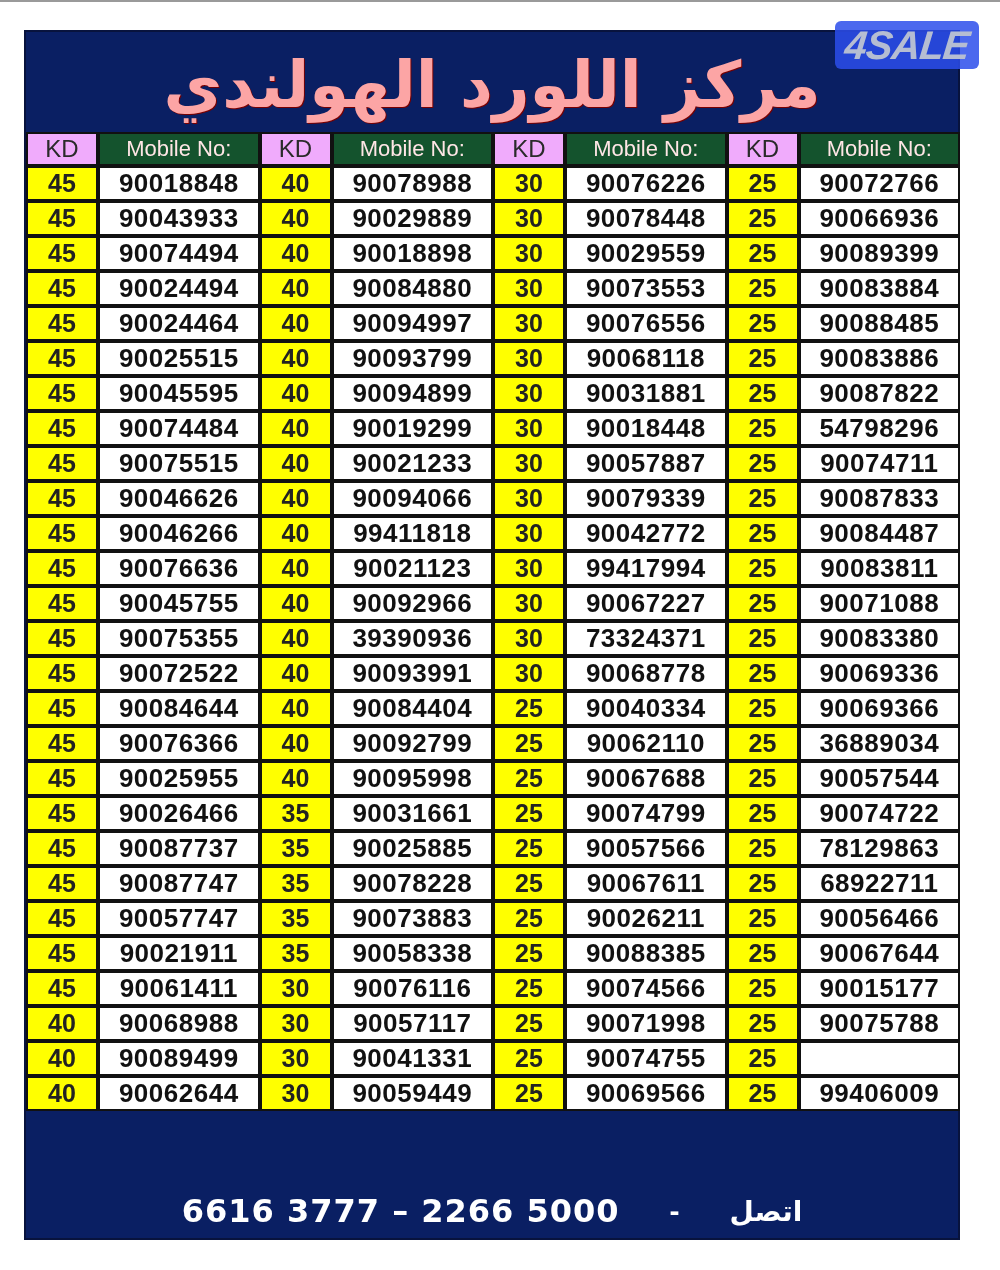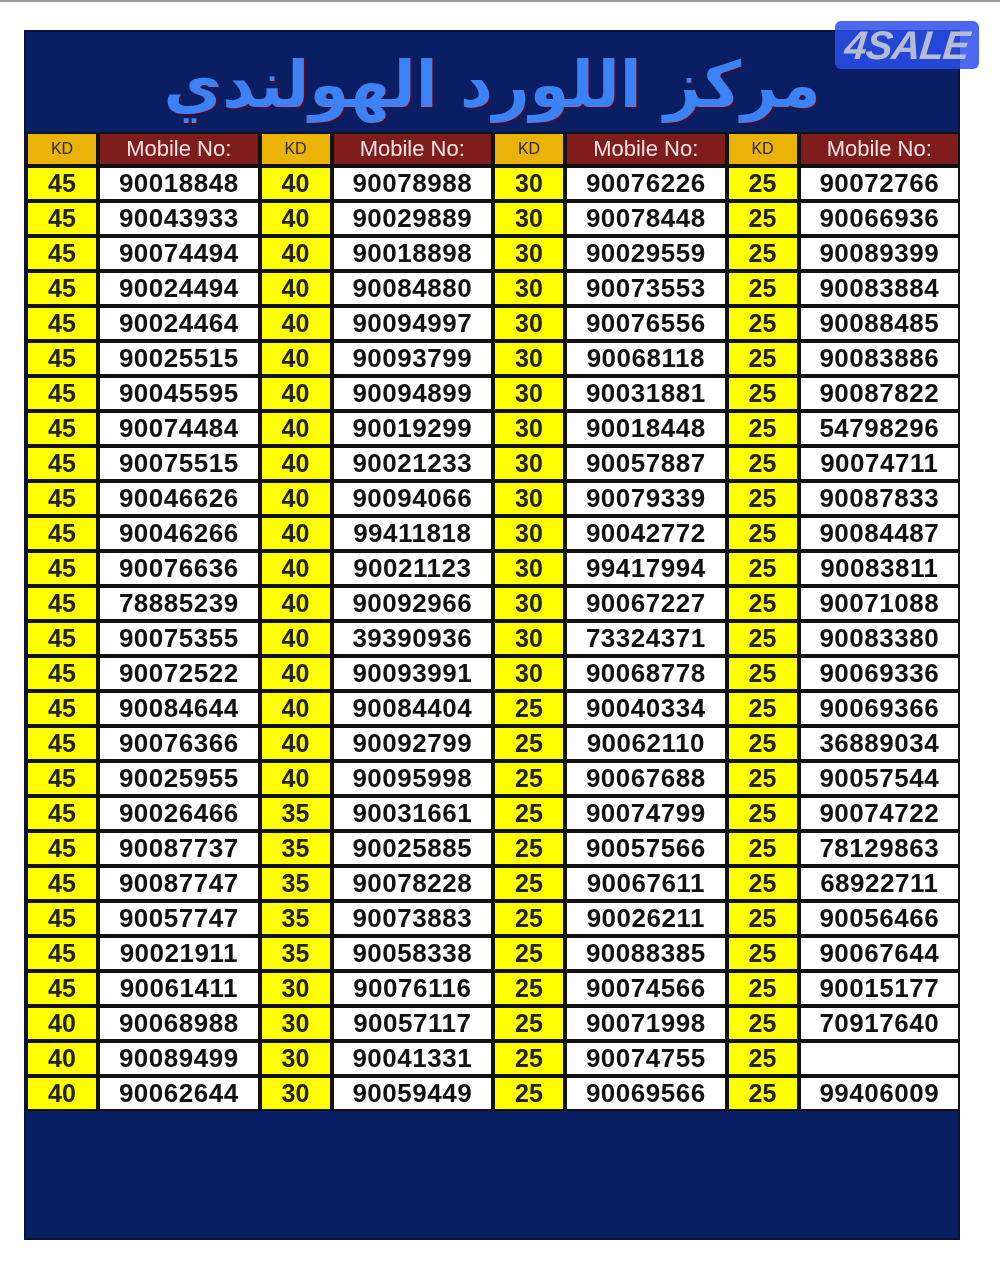--- a/index.html
+++ b/index.html
@@ -10,21 +10,21 @@
   .topline { position: absolute; left: 0; top: 0; width: 1000px; height: 2px; background: #9a9a9a; }
   .poster {
     position: absolute; left: 24px; top: 30px; width: 936px; height: 1210px;
     background: #0a1f63; border: 2px solid #08133d; box-sizing: border-box;
   }
   .title-band {
     position: absolute; left: 0; top: 0; width: 100%; height: 100px;
     display: flex; align-items: center; justify-content: center;
   }
   .title {
-    color: #3b82f6; font-family: "DejaVu Sans", sans-serif; font-weight: bold; font-size: 64px;
+    color: #fca5a5; font-family: "DejaVu Sans", sans-serif; font-weight: bold; font-size: 64px;
     direction: rtl; margin-top: 6px; letter-spacing: 1px;
     text-shadow: 1px 1px 0 #7a0000;
   }
   .badge {
     position: absolute; left: 835px; top: 21px; width: 144px; height: 48px;
     background: rgba(44, 78, 235, 0.85); border-radius: 6px;
     display: flex; align-items: center; justify-content: center;
   }
   .badge span {
     color: #b5bdd2; font-family: "Liberation Sans", sans-serif; font-weight: bold; font-style: italic;
@@ -32,22 +32,22 @@
   }
   table.grid {
     position: absolute; left: 0px; top: 100px; width: 934px;
     border-collapse: separate; border-spacing: 0; background: #111;
     table-layout: fixed;
   }
   table.grid td, table.grid th {
     border: 2px solid #111; padding: 0; height: 33.6px; box-sizing: border-box;
     text-align: center; vertical-align: middle;
   }
-  th.kdh { background: #eab308; color: #2a2a2a; font-weight: normal; font-size: 16px; }
-  th.mh { background: #7f1d1d; color: #ffe6e6; font-weight: normal; font-size: 22px; }
+  th.kdh { background: #f0abfc; color: #2a2a2a; font-weight: normal; font-size: 24px; }
+  th.mh { background: #14532d; color: #ffe6e6; font-weight: normal; font-size: 22px; }
   td.kd { background: #ffff00; color: #222; font-weight: bold; font-size: 25px; }
   td.num { background: #ffffff; color: #111; font-weight: bold; font-size: 26px; letter-spacing: 0.5px; }
   col.c-kd { width: 72px; }
   col.c-num { width: 161.5px; }
   .footer {
     position: absolute; left: 0; bottom: 0; width: 100%; height: 54px;
     display: flex; align-items: center; justify-content: center; gap: 30px;
     color: #ffffff;
   }
   .footer .phones { font-size: 32px; font-weight: bold; letter-spacing: 1px; font-family: "DejaVu Sans", sans-serif; }
@@ -203,21 +203,21 @@
           <td class="num">90076636</td>
           <td class="kd">40</td>
           <td class="num">90021123</td>
           <td class="kd">30</td>
           <td class="num">99417994</td>
           <td class="kd">25</td>
           <td class="num">90083811</td>
         </tr>
         <tr>
           <td class="kd">45</td>
-          <td class="num">78885239</td>
+          <td class="num">90045755</td>
           <td class="kd">40</td>
           <td class="num">90092966</td>
           <td class="kd">30</td>
           <td class="num">90067227</td>
           <td class="kd">25</td>
           <td class="num">90071088</td>
         </tr>
         <tr>
           <td class="kd">45</td>
           <td class="num">90075355</td>
@@ -329,21 +329,21 @@
           <td class="num">90015177</td>
         </tr>
         <tr>
           <td class="kd">40</td>
           <td class="num">90068988</td>
           <td class="kd">30</td>
           <td class="num">90057117</td>
           <td class="kd">25</td>
           <td class="num">90071998</td>
           <td class="kd">25</td>
-          <td class="num">70917640</td>
+          <td class="num">90075788</td>
         </tr>
         <tr>
           <td class="kd">40</td>
           <td class="num">90089499</td>
           <td class="kd">30</td>
           <td class="num">90041331</td>
           <td class="kd">25</td>
           <td class="num">90074755</td>
           <td class="kd">25</td>
           <td class="num"></td>
@@ -354,17 +354,22 @@
           <td class="kd">30</td>
           <td class="num">90059449</td>
           <td class="kd">25</td>
           <td class="num">90069566</td>
           <td class="kd">25</td>
           <td class="num">99406009</td>
         </tr>
       </tbody>
   </table>
 
+  <div class="footer">
+    <span class="phones">6616 3777 – 2266 5000</span>
+    <span class="dash">-</span>
+    <span class="call">اتصل</span>
+  </div>
 </div>
 
 <div class="badge">
   <span>4SALE</span>
 </div>
 
 </body></html>

